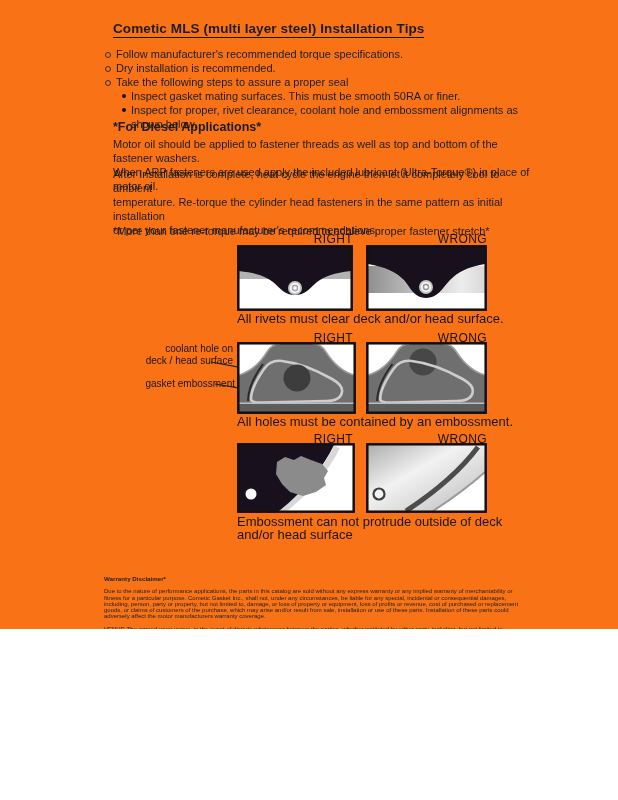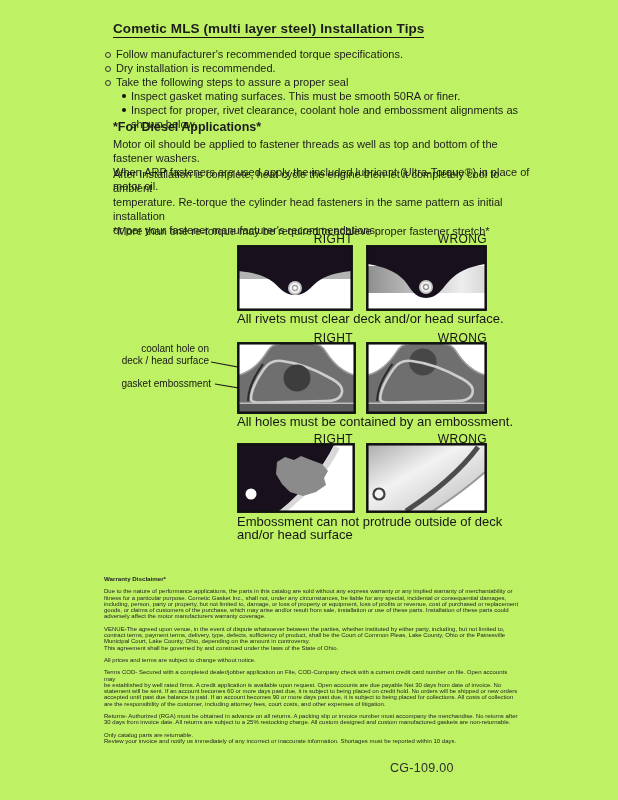--- a/index.html
+++ b/index.html
@@ -1,16 +1,16 @@
 <!DOCTYPE html>
 <html><head>
 <meta charset="utf-8">
 <style>
   html,body{margin:0;padding:0;background:#ffffff;}
-  .page{position:relative;width:618px;height:800px;background:#bef264;overflow:hidden;
+  .page{position:relative;width:618px;height:629px;background:#f97316;overflow:hidden;
         font-family:"Liberation Sans",sans-serif;color:#1c1c1c;}
   
   .title{position:absolute;left:113px;top:21px;font-size:13.5px;font-weight:bold;
          letter-spacing:.1px;border-bottom:1.6px solid #111;padding-bottom:1px;}
   
   .bullets{position:absolute;left:105px;top:47px;font-size:11px;line-height:14px;width:430px;}
   .brow{display:flex;}
   .brow .mk-o{flex:none;width:4px;height:4px;border:1px solid #333;border-radius:50%;margin:5px 5px 0 0;}
   .brow.sub{margin-left:17px;}
   .brow .mk-f{flex:none;width:4px;height:4px;background:#111;border-radius:50%;margin:5px 5px 0 0;}
@@ -22,21 +22,21 @@
   .dsec{position:absolute;left:0;width:618px;}
   .d1{top:232px;height:100px;} .d2{top:331px;height:100px;} .d3{top:432px;height:115px;}
   .dlabel{position:absolute;top:0;font-size:12px;letter-spacing:.4px;text-align:right;color:#141414;}
   .dl-l{left:237px;width:116px;} .dl-r{left:366px;width:121px;}
   .dbox-l{position:absolute;left:237px;} .dbox-r{position:absolute;left:366px;}
   .d1 .dbox-l,.d1 .dbox-r{top:13px;}
   .d2 .dbox-l,.d2 .dbox-r{top:11px;}
   .d3 .dbox-l,.d3 .dbox-r{top:11px;}
   .dcap{position:absolute;left:237px;font-size:13px;line-height:12.5px;white-space:pre-line;color:#161616;}
   .d1 .dcap{top:81px;} .d2 .dcap{top:85px;} .d3 .dcap{top:84px;}
-  .ann{position:absolute;font-size:10px;line-height:11.5px;text-align:right;white-space:pre-line;color:#161616;}
+  .ann{position:absolute;font-size:10px;line-height:11.5px;text-align:right;white-space:pre-line;color:#161616;padding-left:24px;}
   .ann1{left:0;top:12px;width:209px;}
   .ann2{left:0;top:47px;width:211px;}
   .leaders{position:absolute;left:0;top:0;}
   
   .legal{position:absolute;left:104px;top:576px;width:416px;font-size:6px;line-height:6.3px;color:#232323;}
   .legal .lh{font-weight:bold;margin:0 0 6px 0;font-size:6.2px;}
   .legal p{margin:0 0 6px 0;white-space:pre-line;}
   .footer{position:absolute;left:390px;top:761px;font-size:12.5px;letter-spacing:.3px;color:#2e2e2e;}
 </style>
 </head>

